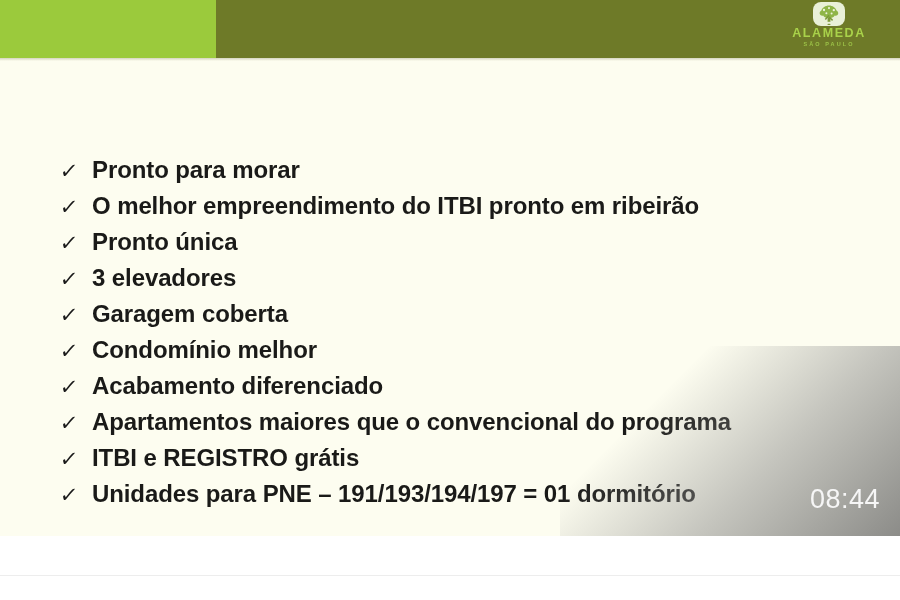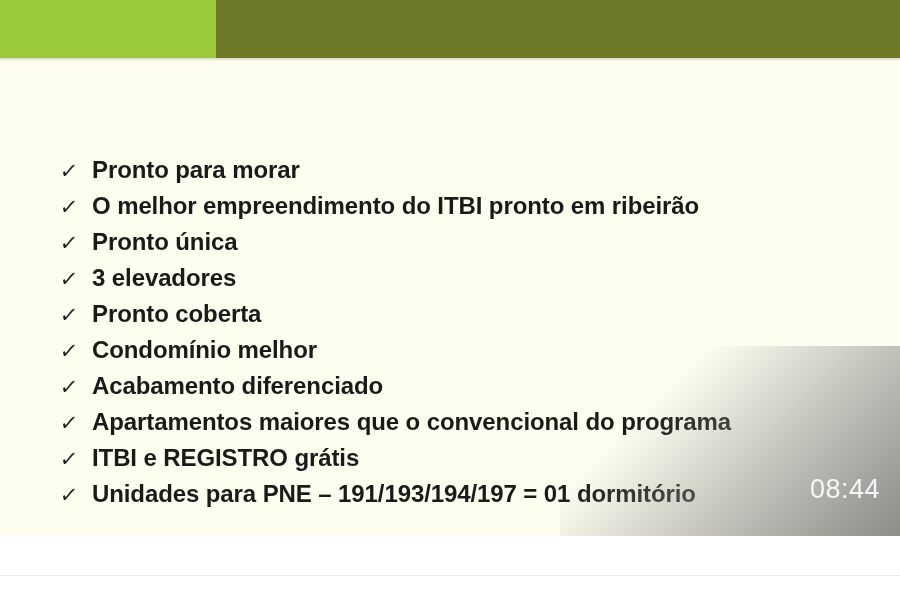--- a/index.html
+++ b/index.html
@@ -139,21 +139,21 @@
     bottom: 0;
     width: 340px;
     height: 190px;
     background:
       linear-gradient(135deg, rgba(160,160,160,0) 28%, rgba(150,150,148,0.55) 62%, rgba(124,124,122,0.88) 100%);
     pointer-events: none;
   }
   .clock {
     position: absolute;
     right: 20px;
-    bottom: 32px;
+    bottom: 22px;
     font-size: 27px;
     font-weight: 400;
     color: #f6f6f6;
     letter-spacing: 0.5px;
     line-height: 30px;
   }
 
   
   .page-below {
     position: absolute;
@@ -185,41 +185,57 @@
 
 <div id="slide-root">
 
   <div class="slide">
 
     <div class="header-band"></div>
     <div class="header-accent"></div>
     <div class="header-underline"></div>
 
 
+    <div class="logo">
+      <svg class="logo-mark" viewBox="0 0 40 26">
+        <rect x="4" y="0" width="32" height="24" rx="8" ry="8" fill="#e9f0d8"></rect>
+        <rect x="18.6" y="8" width="2.8" height="15" fill="#7d9a3a"></rect>
+        <path d="M20 3.4 C16.5 3.4 13.2 5.6 12.4 8.6 C11.0 9.3 10.3 10.8 10.8 12.1 C11.3 13.4 12.9 14.0 14.2 13.4 C15.1 15.1 17.4 16.1 19.9 16.1 C22.5 16.1 24.8 15.1 25.7 13.4 C27.0 14.0 28.6 13.4 29.1 12.1 C29.6 10.8 28.9 9.3 27.5 8.6 C26.7 5.6 23.5 3.4 20 3.4 Z" fill="#8fb548"></path>
+        <circle cx="15.0" cy="8.0" r="1.15" fill="#eef3de"></circle>
+        <circle cx="24.8" cy="8.2" r="1.15" fill="#eef3de"></circle>
+        <circle cx="20.0" cy="6.1" r="1.05" fill="#eef3de"></circle>
+        <circle cx="17.4" cy="11.3" r="1.0" fill="#eef3de"></circle>
+        <circle cx="22.6" cy="11.5" r="1.0" fill="#eef3de"></circle>
+        <path d="M20 13.2 L16.3 17.6 M20 15.0 L23.6 18.4" stroke="#7d9a3a" stroke-width="1.5" fill="none"></path>
+        <path d="M11.5 22.6 C14 20.2 26 20.2 28.5 22.6" stroke="#e9f0d8" stroke-width="2" fill="none"></path>
+      </svg>
+      <span class="logo-word">ALAMEDA</span>
+      <span class="logo-sub">SÃO PAULO</span>
+    </div>
 
     <div class="bullet-list">
       <div class="bullet-row">
         <span class="bullet-check">✓</span>
         <span class="bullet-text">Pronto para morar</span>
       </div>
       <div class="bullet-row">
         <span class="bullet-check">✓</span>
         <span class="bullet-text">O melhor empreendimento do ITBI pronto em ribeirão</span>
       </div>
       <div class="bullet-row">
         <span class="bullet-check">✓</span>
         <span class="bullet-text">Pronto única</span>
       </div>
       <div class="bullet-row">
         <span class="bullet-check">✓</span>
         <span class="bullet-text">3 elevadores</span>
       </div>
       <div class="bullet-row">
         <span class="bullet-check">✓</span>
-        <span class="bullet-text">Pronto coberta</span>
+        <span class="bullet-text">Garagem coberta</span>
       </div>
       <div class="bullet-row">
         <span class="bullet-check">✓</span>
         <span class="bullet-text">Condomínio melhor</span>
       </div>
       <div class="bullet-row">
         <span class="bullet-check">✓</span>
         <span class="bullet-text">Acabamento diferenciado</span>
       </div>
       <div class="bullet-row">

